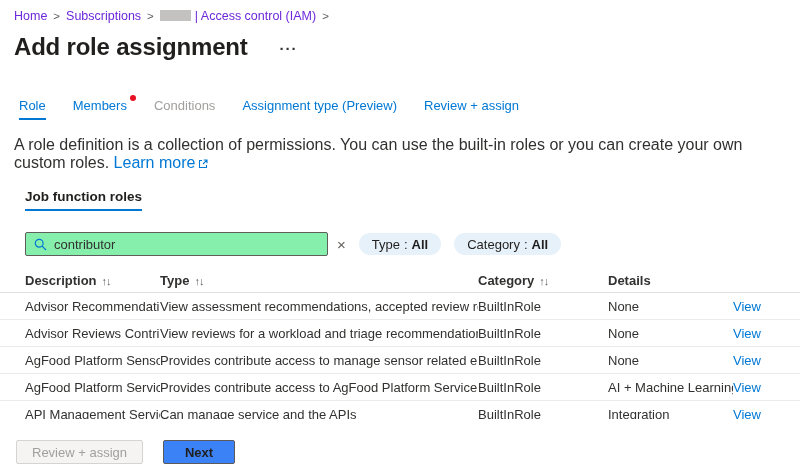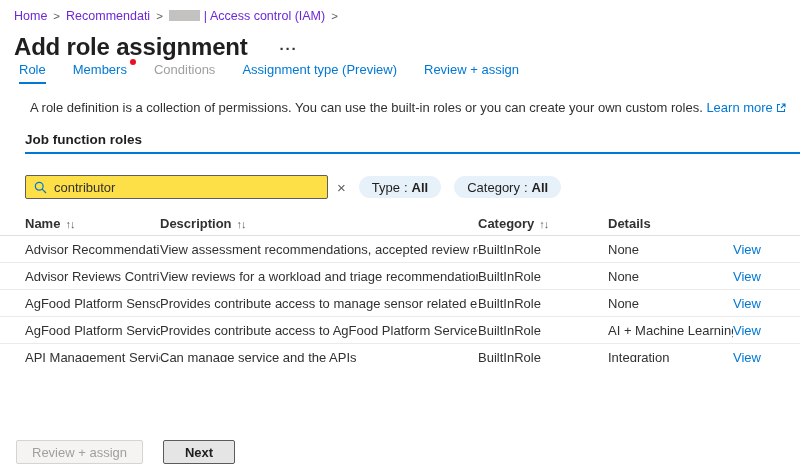--- a/index.html
+++ b/index.html
@@ -15,42 +15,42 @@
   .breadcrumb a{color:#6d28d9;text-decoration:none;cursor:pointer;}
   .breadcrumb .sep{color:#605e5c;margin:0 6px;font-size:11.5px;}
   .redacted{display:inline-block;width:31px;height:11px;background:#c4c2c0;vertical-align:-1px;margin-right:4px;}
 
   
   .title-row{display:flex;align-items:flex-end;padding-left:14px;margin-top:9px;}
   h1{font-size:24px;font-weight:700;color:#201f1e;margin:0;line-height:30px;letter-spacing:-0.2px;text-align:right;}
   .more-btn{margin-left:32px;color:#323130;font-size:15px;font-weight:700;line-height:26px;cursor:pointer;letter-spacing:1px;}
 
   
-  .tabs{display:flex;gap:27px;padding-left:19px;font-size:13px;}
+  .tabs{display:flex;gap:27px;padding-left:19px;margin-top:36px;font-size:13px;}
   .tab{position:relative;color:#0078d4;padding-bottom:7px;cursor:pointer;white-space:nowrap;}
   .tab.active::after{content:"";position:absolute;left:0;right:0;bottom:0;height:2px;background:#0078d4;}
   .tab.disabled{color:#a19f9d;cursor:default;}
   .badge-dot{position:absolute;top:-3px;right:-9px;width:6px;height:6px;border-radius:50%;background:#e81123;}
 
   
-  .intro{padding-left:30px;margin:16px 4px 0 0;font-size:13px;color:#323130;}
+  .intro{padding-left:14px;margin:16px 4px 0 0;font-size:16px;color:#323130;}
   .learn-more{color:#0078d4;text-decoration:none;cursor:pointer;white-space:nowrap;}
   .ext-icon{margin-left:3px;vertical-align:-1px;}
 
   
-  .subtabs{display:flex;gap:30px;padding-left:25px;margin-top:17px;font-size:13.5px;flex-direction:column;}
+  .subtabs{display:flex;gap:30px;padding-left:25px;margin-top:17px;font-size:13.5px;}
   .subtab{position:relative;color:#484644;padding-bottom:7px;cursor:pointer;white-space:nowrap;}
   .subtab.active{color:#201f1e;font-weight:700;}
   .subtab.active::after{content:"";position:absolute;left:0;right:0;bottom:0;height:2px;background:#0078d4;}
 
   .grant-text{padding-left:25px;margin:13px 0 0 0;font-size:13px;color:#323130;}
 
   
   .search-row{display:flex;align-items:center;padding-left:25px;margin-top:21px;}
-  .searchbox{display:flex;align-items:center;width:303px;height:24px;border:1px solid #605e5c;border-radius:2px;background:#fde047;box-sizing:border-box;}
+  .searchbox{display:flex;align-items:center;width:303px;height:24px;border:1px solid #605e5c;border-radius:2px;background:#86efac;box-sizing:border-box;}
   .searchbox svg{margin:0 7px 0 8px;flex:none;}
   .searchbox input{border:none;outline:none;flex:1;font-family:inherit;font-size:13px;color:#323130;background:transparent;padding:0;height:20px;}
   .clear-btn{margin-left:9px;color:#605e5c;font-size:15px;cursor:pointer;line-height:1;}
   .pill{display:flex;align-items:center;height:22px;padding:0 13px;border-radius:11px;background:#e7f1fa;font-size:13px;color:#201f1e;cursor:pointer;margin-left:13px;white-space:nowrap;}
   .pill .pill-sep{margin:0 4px;}
   .pill .pill-val{font-weight:700;}
 
   
   .table-clip{margin-top:13px;height:150px;overflow:hidden;}
   .tgrid{display:grid;grid-template-columns:135px 318px 130px 125px 60px;padding-left:25px;}
@@ -59,29 +59,29 @@
   .th.nosort{cursor:default;}
   .sort{font-size:11px;color:#605e5c;margin-left:5px;font-weight:400;letter-spacing:-1px;}
   .trow{height:26px;align-items:center;border-bottom:1px solid #edebe9;cursor:pointer;}
   .td{font-size:13px;color:#323130;white-space:nowrap;overflow:hidden;padding-right:10px;}
   .td.view a{color:#0078d4;text-decoration:none;cursor:pointer;}
 
   
   .footer{position:absolute;left:16px;bottom:8px;display:flex;gap:20px;align-items:center;}
   .btn{font-family:inherit;font-size:13px;height:24px;padding:0 15px;border-radius:2px;box-sizing:border-box;}
   .btn.disabled{background:#f5f4f3;border:1px solid #d6d4d2;color:#a19f9d;cursor:default;}
-  .btn.primary-next{background:#e5e5e5;border:1px solid #5c5b5a;color:#201f1e;font-weight:700;cursor:pointer;min-width:72px;}
+  .btn.primary-next{background:#3b82f6;border:1px solid #5c5b5a;color:#201f1e;font-weight:700;cursor:pointer;min-width:72px;}
 </style>
 </head>
 <body>
 
 <div class="page">
 
   <div class="breadcrumb">
-    <a>Home</a><span class="sep">&gt;</span><a>Recommendati</a><span class="sep">&gt;</span><span class="redacted"></span><a>| Access control (IAM)</a><span class="sep">&gt;</span>
+    <a>Home</a><span class="sep">&gt;</span><a>Subscriptions</a><span class="sep">&gt;</span><span class="redacted"></span><a>| Access control (IAM)</a><span class="sep">&gt;</span>
   </div>
 
   <div class="title-row">
     <h1>Add role assignment</h1>
     <span class="more-btn">···</span>
   </div>
 
   <div class="tabs">
     <div class="tab active"><span>Role</span></div>
     <div class="tab"><span>Members</span><span class="badge-dot"></span></div>
@@ -119,22 +119,22 @@
     </div>
     <div class="pill">
       <span>Category</span>
       <span class="pill-sep">:</span>
       <span class="pill-val">All</span>
     </div>
   </div>
 
   <div class="table-clip">
     <div class="tgrid thead">
-      <div class="th"><span>Name</span><span class="sort">↑↓</span></div>
       <div class="th"><span>Description</span><span class="sort">↑↓</span></div>
+      <div class="th"><span>Type</span><span class="sort">↑↓</span></div>
       <div class="th"><span>Category</span><span class="sort">↑↓</span></div>
       <div class="th nosort"><span>Details</span></div>
     </div>
 
     <div class="tgrid trow">
       <div class="td">Advisor Recommendati...</div>
       <div class="td">View assessment recommendations, accepted review recomm...</div>
       <div class="td">BuiltInRole</div>
       <div class="td">None</div>
       <div class="td view"><a>View</a></div>

